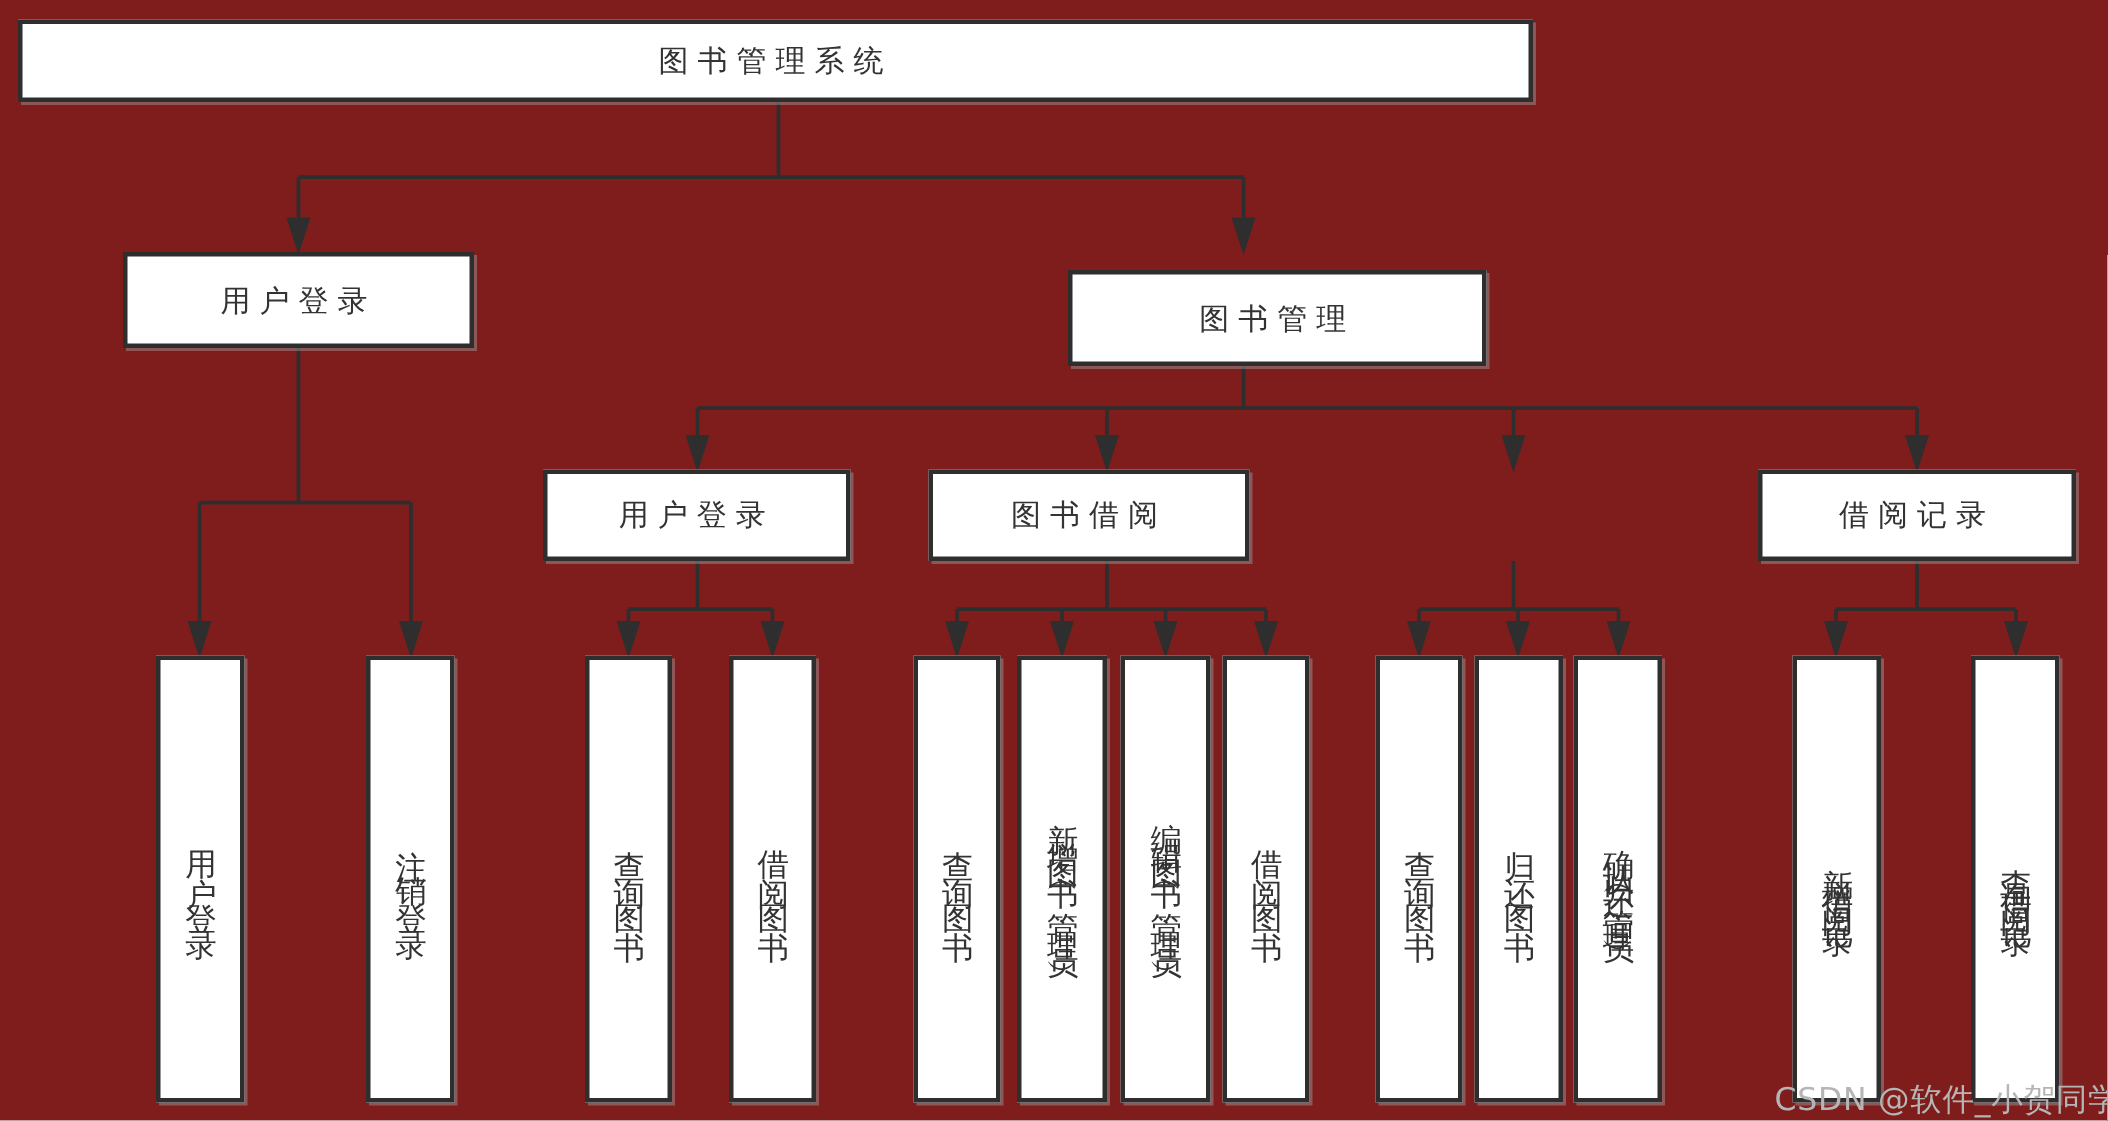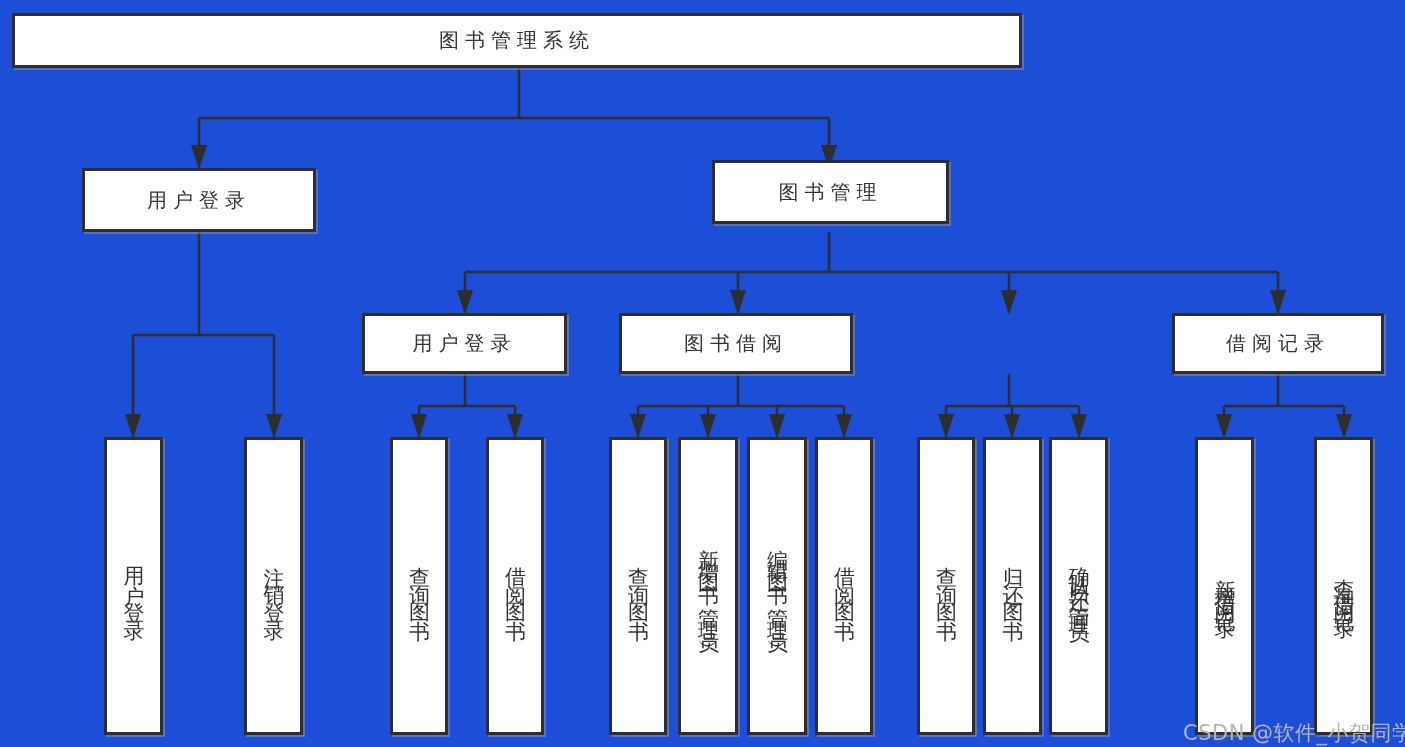--- a/index.html
+++ b/index.html
@@ -1,17 +1,17 @@
 <!DOCTYPE html>
 <html><head>
 <meta charset="utf-8">
 <style>
   html,body{margin:0;padding:0;background:#ffffff;}
   .stage{
-    position:relative;width:1405px;height:747px;background:#1d4ed8;overflow:hidden;
+    position:relative;width:1405px;height:747px;background:#7f1d1d;overflow:hidden;
     font-family:"DejaVu Sans","Liberation Sans",sans-serif;
   }
   svg.connectors{position:absolute;left:0;top:0;z-index:1;}
   .node{
     position:absolute;z-index:2;box-sizing:border-box;
     border:3px solid #2e2e2e;background:#ffffff;color:#333333;
     display:flex;align-items:center;justify-content:center;
     box-shadow:2px 2px 0 rgba(160,160,160,0.45);
   }
   .hlabel{font-size:20px;letter-spacing:6px;white-space:nowrap;color:#333333;}
@@ -88,28 +88,28 @@
       <polygon points="1336,414 1352,414 1344,439" fill="#2e2e2e"></polygon>
     </svg>
 
   <div class="node" style="left:12px;top:13px;width:1010px;height:55px">
     <span class="hlabel">图书管理系统</span>
   </div>
 
   <div class="node" style="left:82px;top:168px;width:234px;height:64px">
     <span class="hlabel">用户登录</span>
   </div>
-  <div class="node" style="left:712px;top:160px;width:237px;height:64px">
+  <div class="node" style="left:712px;top:180px;width:279px;height:64px">
     <span class="hlabel">图书管理</span>
   </div>
 
   <div class="node" style="left:362px;top:313px;width:205px;height:61px">
     <span class="hlabel">用户登录</span>
   </div>
-  <div class="node" style="left:619px;top:313px;width:234px;height:61px">
+  <div class="node" style="left:619px;top:313px;width:214px;height:61px">
     <span class="hlabel">图书借阅</span>
   </div>
   <div class="node" style="left:1172px;top:313px;width:212px;height:61px">
     <span class="hlabel">借阅记录</span>
   </div>
 
   <div class="node" style="left:104px;top:437px;width:59px;height:298px">
     <span class="vtext gap4">用户登录</span>
   </div>
   <div class="node" style="left:244px;top:437px;width:59px;height:298px">

